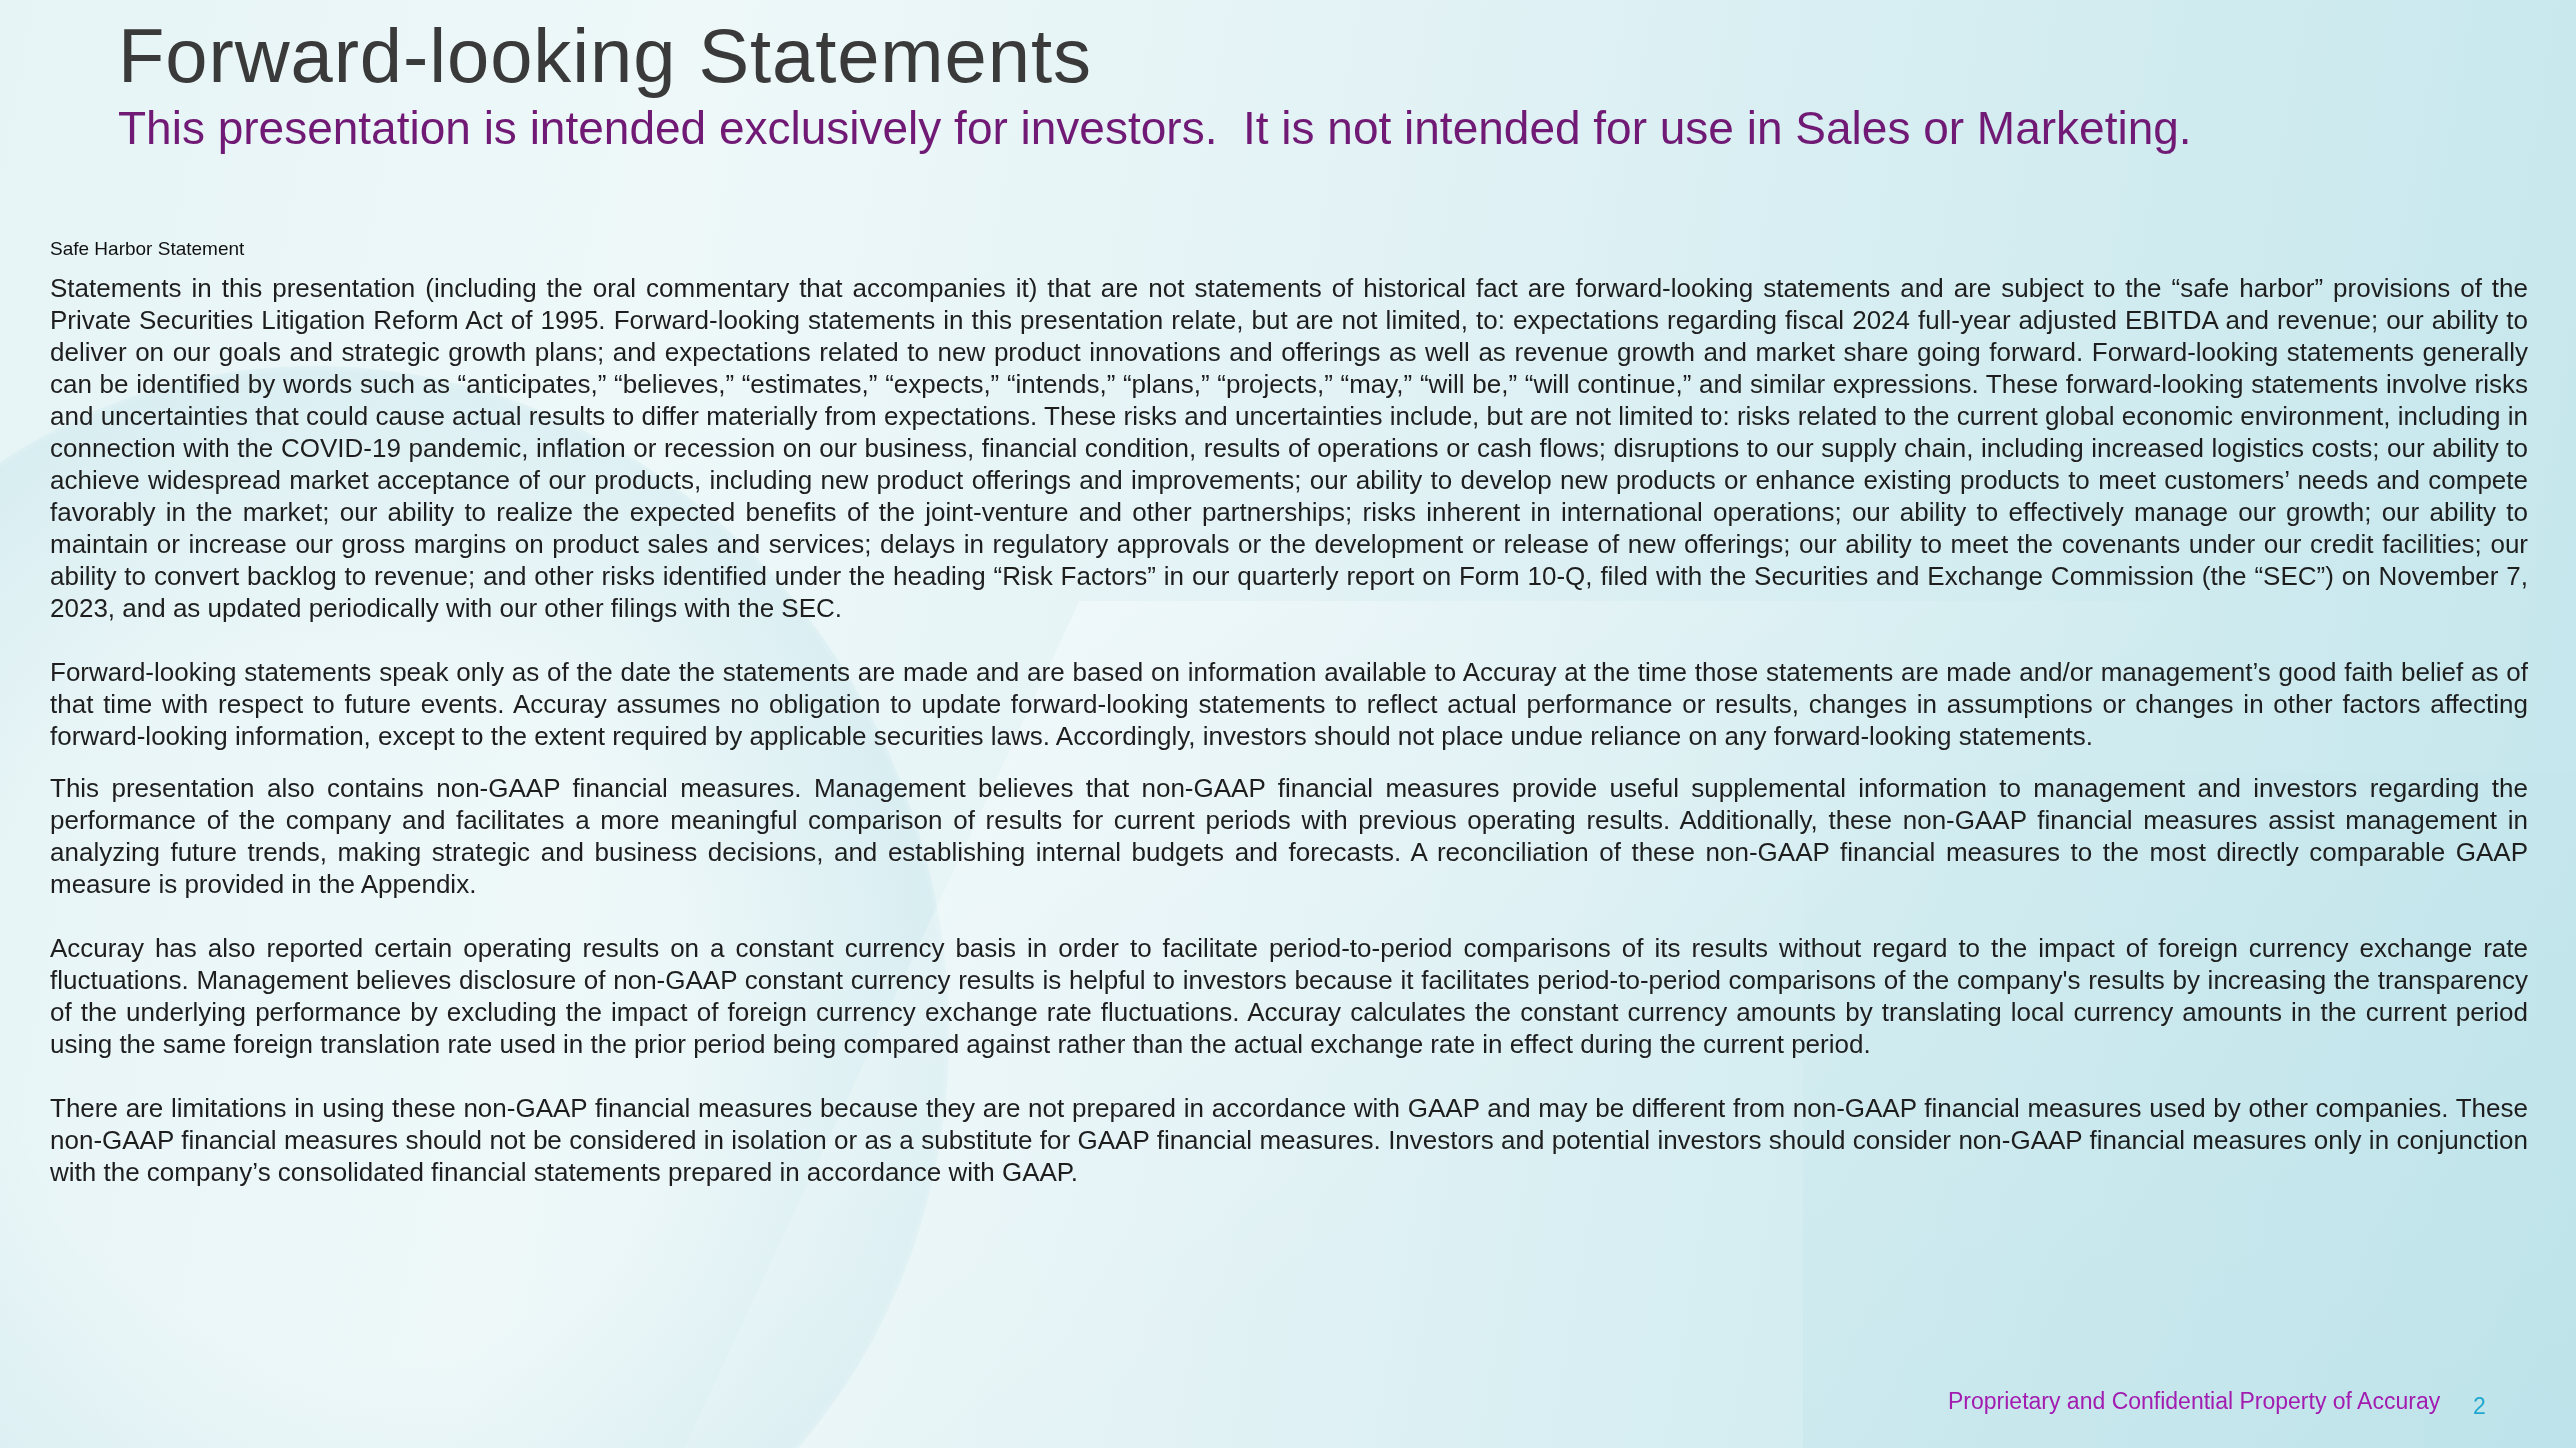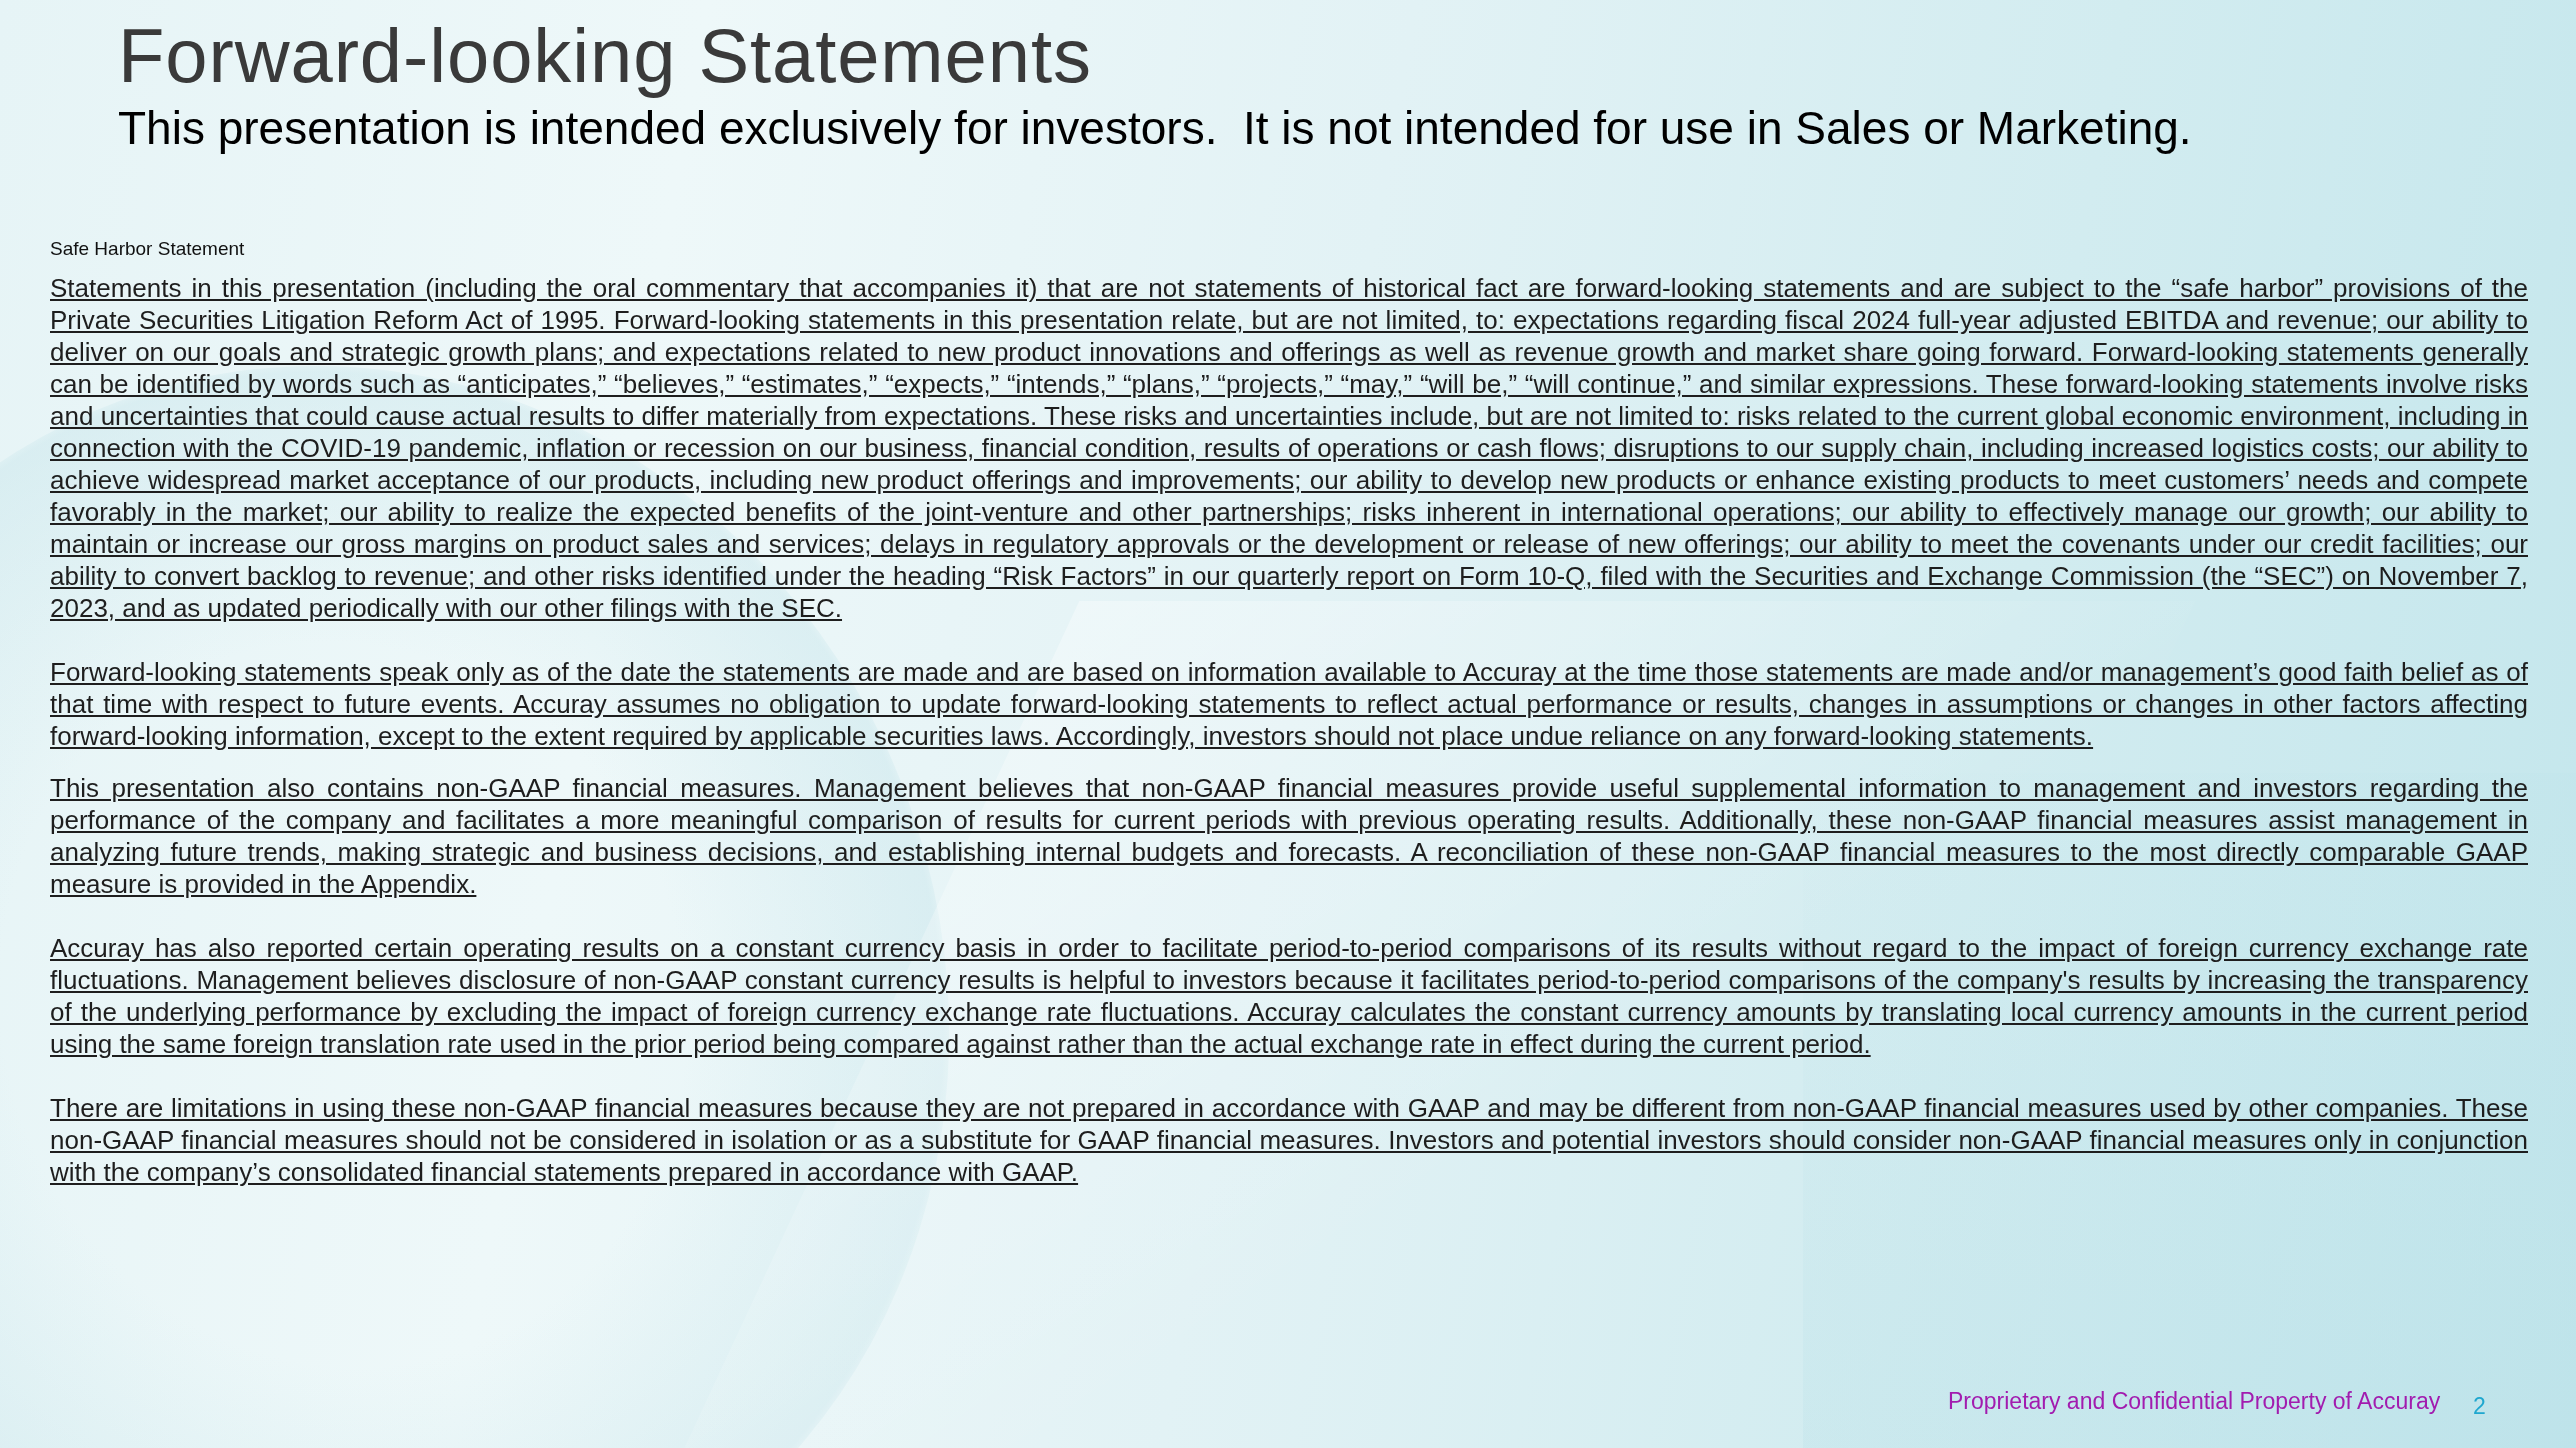--- a/index.html
+++ b/index.html
@@ -49,21 +49,21 @@
     color: #3a3a3a;
     letter-spacing: 0.9px;
     margin: 0;
     line-height: 1.2;
   }
   .subtitle {
     position: absolute;
     left: 118px;
     top: 101px;
     font-size: 46px;
-    color: #000000;
+    color: #701a75;
     margin: 0;
     line-height: 1.2;
     white-space: pre;
   }
   .content {
     position: absolute;
     left: 50px;
     top: 232px;
     width: 2478px;
     color: #1e1e1e;
@@ -74,21 +74,20 @@
     font-size: 19px;
     font-weight: 400;
     color: #111;
     margin: 0 0 6.9px 0;
     line-height: 33px;
   }
   .para {
     margin: 0;
     text-align: justify;
     text-align-last: left;
-    text-decoration: underline;
   }
   .para + .para { margin-top: 32px; }
   .section { margin-bottom: 20.6px; }
   .footer-note {
     position: absolute;
     left: 1948px;
     top: 1388px;
     font-size: 23px;
     color: #a21caf;
   }

